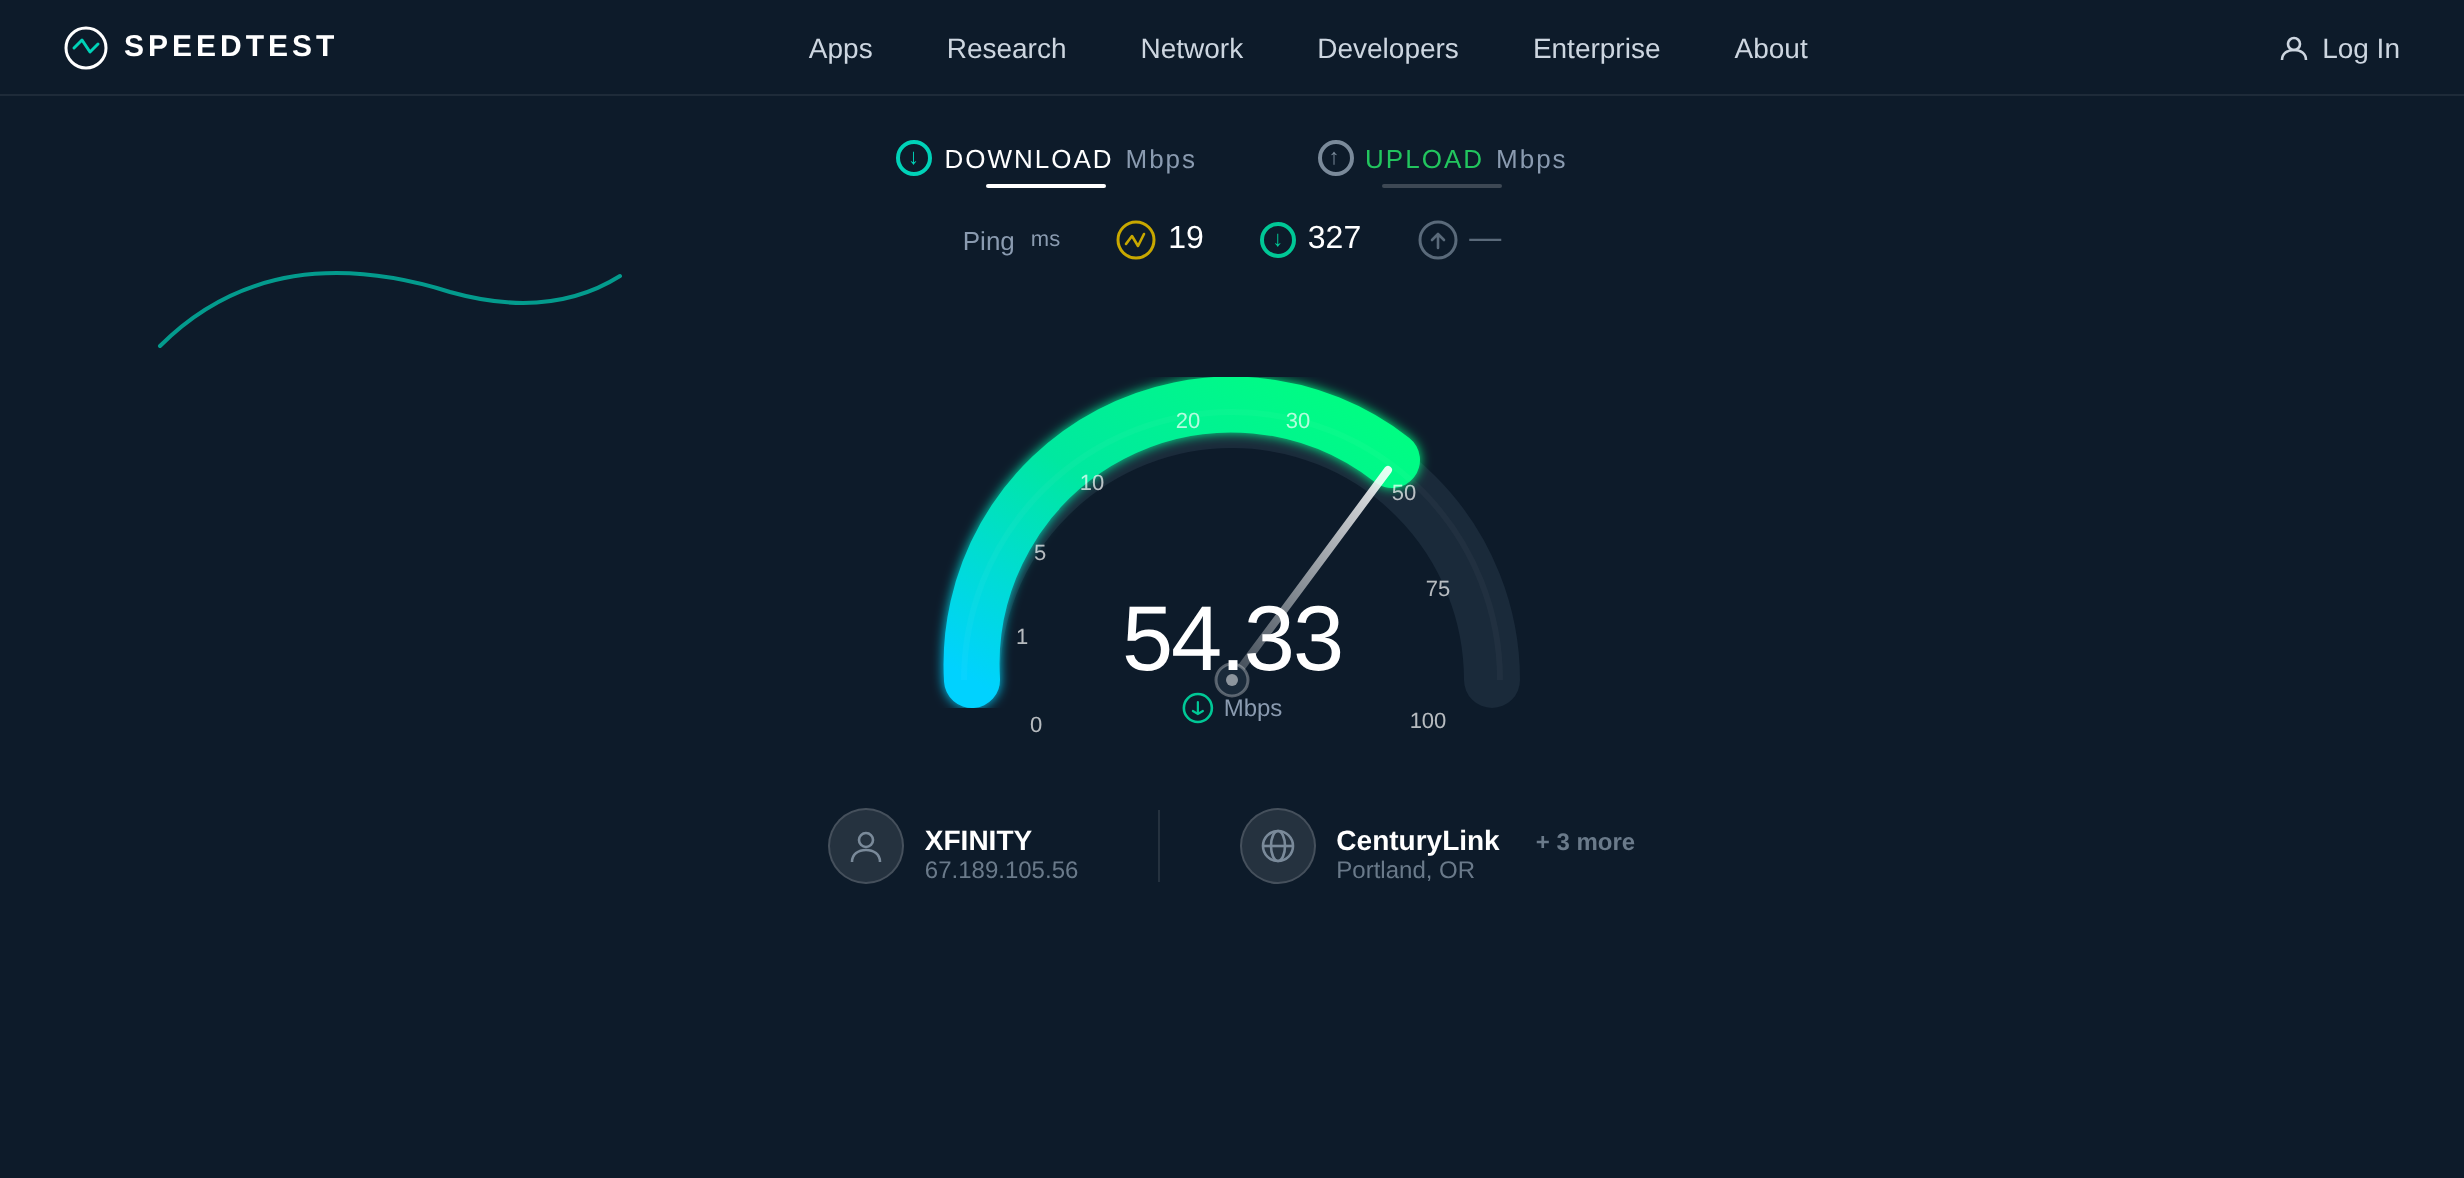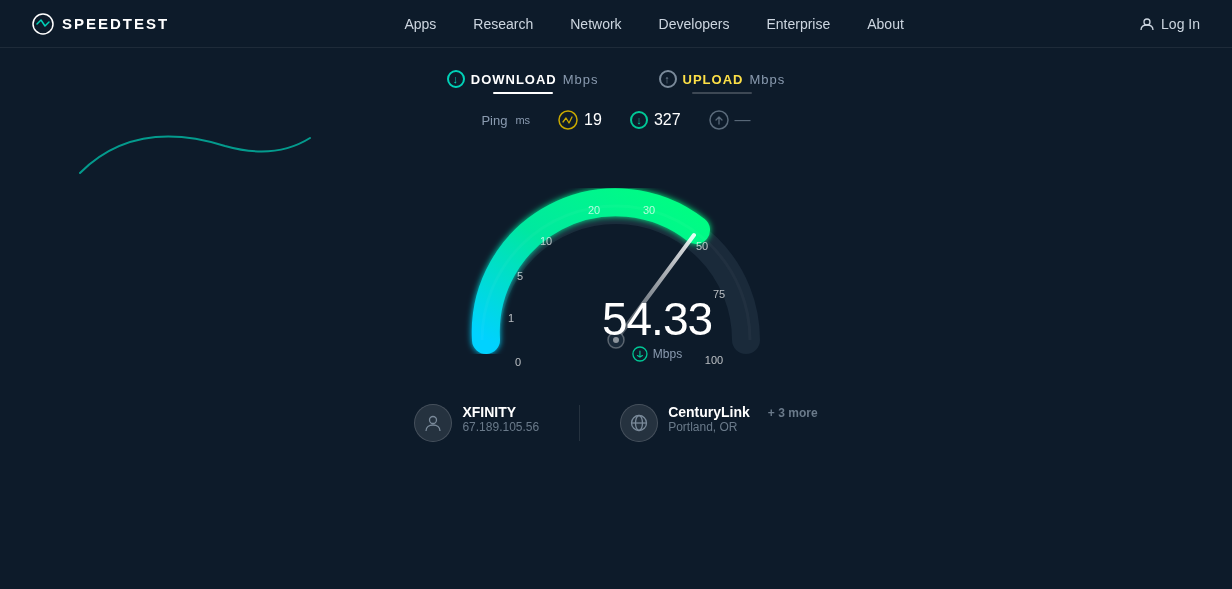--- a/index.html
+++ b/index.html
@@ -79,21 +79,21 @@
       align-items: center;
       gap: 4px;
     }
     .speed-tab-label {
       display: flex;
       align-items: center;
       gap: 6px;
       font-size: 13px;
       letter-spacing: 1px;
     }
-    .speed-tab-label .bold { font-weight: 700; color: #fff; }
+    .speed-tab-label .bold { font-weight: 400; color: #fff; }
     .speed-tab-label .unit { color: #8a9bb0; }
     .tab-underline {
       height: 2px;
       width: 60px;
       border-radius: 1px;
     }
     .tab-underline.active { background: #fff; }
     .tab-underline.inactive { background: rgba(255,255,255,0.2); }
 
     .download-icon {
@@ -152,21 +152,20 @@
       top: 0;
       left: 0;
     }
 
     .speed-display {
       position: absolute;
       bottom: 28px;
       left: 50%;
       transform: translateX(-50%);
       text-align: center;
-      margin-left: 41px;
     }
     .speed-value {
       font-size: 46px;
       font-weight: 300;
       color: #fff;
       letter-spacing: -1px;
       line-height: 1;
     }
     .speed-unit-row {
       display: flex;
@@ -182,21 +181,21 @@
 
     
     .isp-row {
       display: flex;
       align-items: center;
       gap: 40px;
       margin-top: 14px;
     }
     .isp-item {
       display: flex;
-      align-items: flex-start;
+      align-items: flex-end;
       gap: 10px;
     }
     .isp-avatar {
       width: 38px;
       height: 38px;
       border-radius: 50%;
       background: rgba(255,255,255,0.1);
       border: 1px solid rgba(255,255,255,0.15);
       display: flex;
       align-items: center;
@@ -274,21 +273,21 @@
       <div class="speed-tab-label">
         <div class="download-icon">↓</div>
         <span class="bold">DOWNLOAD</span>
         <span class="unit">Mbps</span>
       </div>
       <div class="tab-underline active"></div>
     </div>
     <div class="speed-tab">
       <div class="speed-tab-label">
         <div class="upload-icon">↑</div>
-        <span class="bold" style="color:#fde047;">UPLOAD</span>
+        <span class="bold" style="color:#22c55e;">UPLOAD</span>
         <span class="unit">Mbps</span>
       </div>
       <div class="tab-underline inactive"></div>
     </div>
   </div>
 
   <div class="ping-row">
     <div class="stat-item">
       <span class="ping-label">Ping</span>
       <span class="ping-ms">ms</span>

